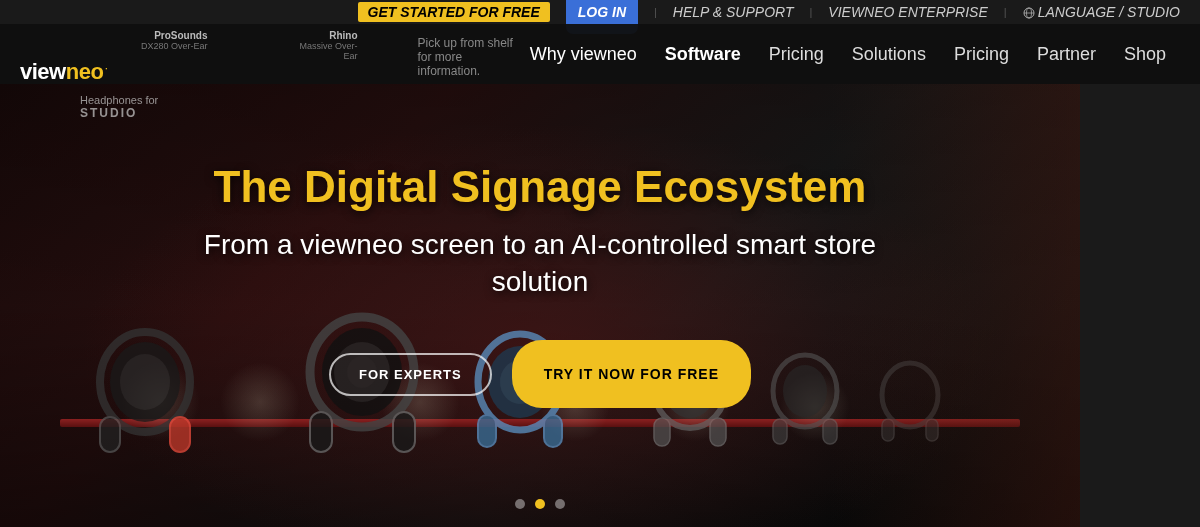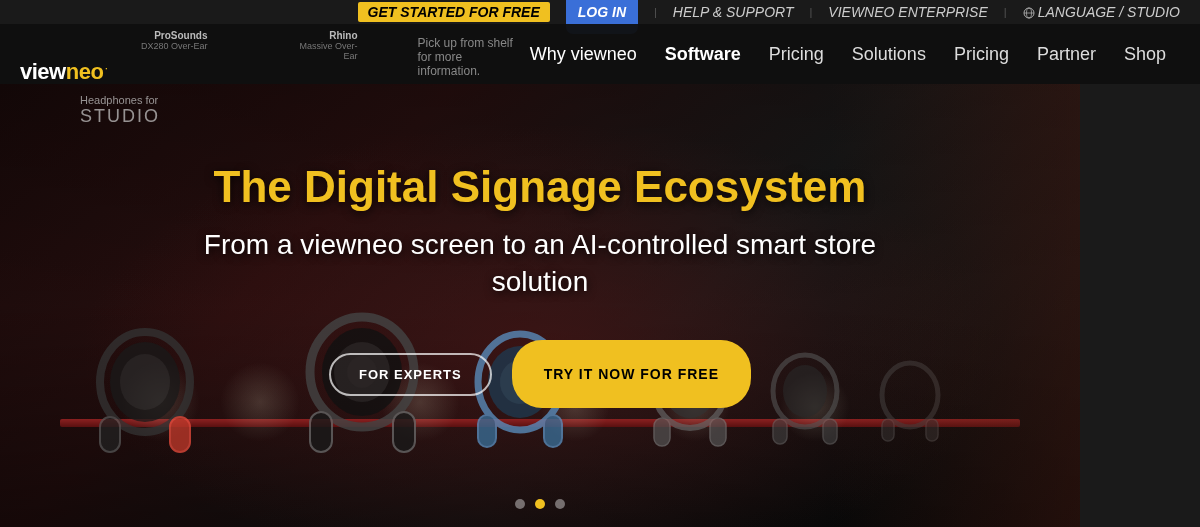--- a/index.html
+++ b/index.html
@@ -358,21 +358,21 @@
       <ellipse cx="40" cy="38" rx="28" ry="32" fill="none" stroke="#444" stroke-width="5"></ellipse>
       <rect x="12" y="62" width="12" height="22" rx="6" fill="#333" stroke="#555" stroke-width="1.5"></rect>
       <rect x="56" y="62" width="12" height="22" rx="6" fill="#333" stroke="#555" stroke-width="1.5"></rect>
     </g>
   </svg>
 
   <div class="hero-right-overlay"></div>
 
   <div style="position:absolute;top:10px;left:80px;color:#ccc;font-size:12px;opacity:0.7">
     <div style="font-size:11px">Headphones for</div>
-    <div style="font-size:18px;font-weight:400;letter-spacing:2px">STUDIO</div>
+    <div style="font-size:12px;font-weight:700;letter-spacing:2px">STUDIO</div>
   </div>
 
   <div class="hero-content">
     <h1 class="hero-title">The Digital Signage Ecosystem</h1>
     <p class="hero-subtitle">From a viewneo screen to an AI-controlled smart store solution</p>
     <div class="hero-buttons">
       <button class="btn-outline">FOR EXPERTS</button>
       <button class="btn-yellow">TRY IT NOW FOR FREE</button>
     </div>
   </div>

